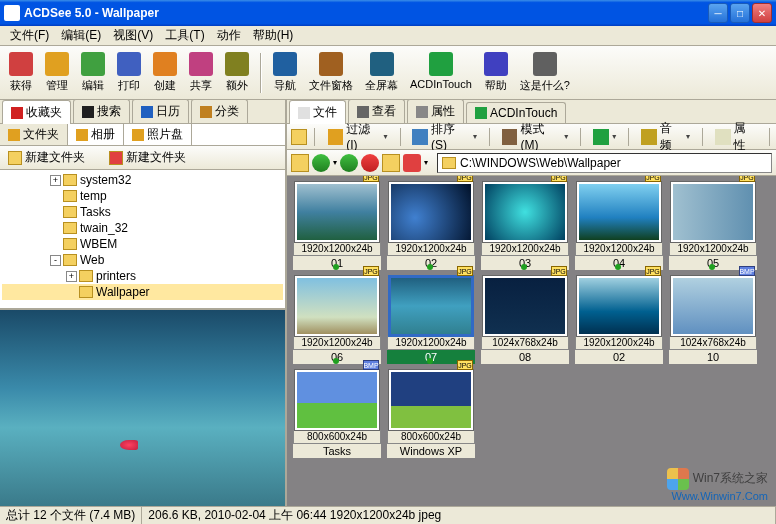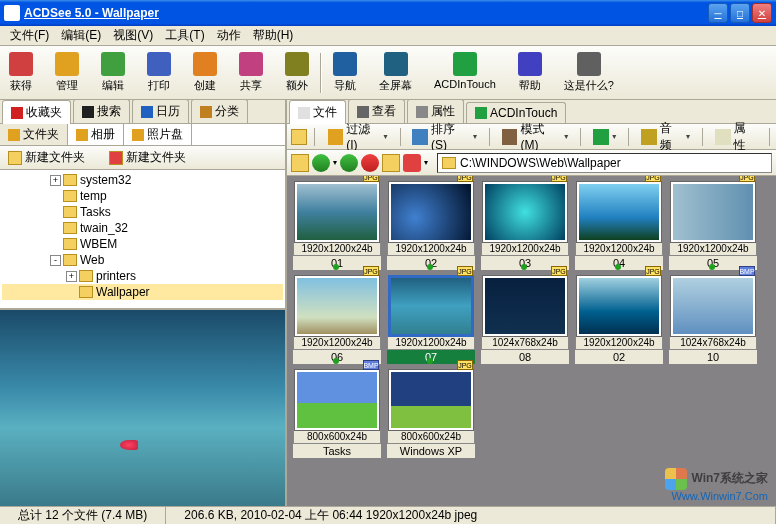--- a/index.html
+++ b/index.html
@@ -1,26 +1,26 @@
 <!DOCTYPE html>
 <html><head>
 <meta charset="utf-8">
 <style>
 * { box-sizing: border-box; margin: 0; padding: 0; font-family: "SimSun", "宋体", sans-serif; font-size: 12px; }
 body { width: 776px; height: 524px; background: #ece9d8; overflow: hidden; position: relative; }
-.titlebar { height: 26px; background: linear-gradient(to bottom, #3b8ee8, #0054e3 10%, #0054e3 90%, #003dc0); color: white; display: flex; align-items: center; padding: 0 4px; text-decoration: underline; }
+.titlebar { height: 26px; background: linear-gradient(to bottom, #3b8ee8, #0054e3 10%, #0054e3 90%, #003dc0); color: white; display: flex; align-items: center; padding: 0 4px; }
 .titlebar .icon { width: 16px; height: 16px; background: #fff; margin-right: 4px; border-radius: 2px; }
 .titlebar .title { flex: 1; font-weight: bold; font-size: 12px; }
 .winbtns { display: flex; gap: 2px; }
 .winbtn { width: 20px; height: 20px; background: linear-gradient(#5aa4f0,#2571d8); border: 1px solid #1a5bb8; border-radius: 3px; display: flex; align-items: center; justify-content: center; color: white; font-size: 10px; cursor: pointer; }
 .winbtn.close { background: linear-gradient(#f08080,#d04040); border-color: #a03030; }
 .menubar { height: 20px; background: #ece9d8; display: flex; align-items: center; padding: 0 4px; border-bottom: 1px solid #aca899; }
 .menuitem { padding: 2px 6px; cursor: pointer; }
 .toolbar { height: 54px; background: linear-gradient(#fcfcfa, #ece9d8); border-bottom: 1px solid #aca899; display: flex; align-items: center; padding: 2px 4px; gap: 2px; }
-.tbgroup { display: flex; gap: 12px; }
+.tbgroup { display: flex; gap: 2px; }
 .tbbtn { display: flex; flex-direction: column; align-items: center; padding: 2px 4px; cursor: pointer; border: 1px solid transparent; border-radius: 3px; }
 .tbicon { width: 24px; height: 24px; border-radius: 3px; }
 .tblabel { font-size: 11px; margin-top: 2px; }
 .tbsep { width: 2px; height: 40px; border-left: 1px solid #aca899; border-right: 1px solid #fff; margin: 0 4px; }
 .content { display: flex; height: 406px; }
 .left { width: 287px; display: flex; flex-direction: column; border-right: 2px solid #aca899; }
 .tabs { height: 24px; background: #ece9d8; display: flex; align-items: flex-end; gap: 2px; padding: 0 2px; border-bottom: 1px solid #aca899; }
 .tab { padding: 3px 8px; background: #ece9d8; border: 1px solid #aca899; border-bottom: none; border-radius: 3px 3px 0 0; cursor: pointer; display: flex; align-items: center; gap: 3px; font-size: 11px; }
 .tab.active { background: #fff; position: relative; top: 1px; }
 .tabicon { width: 12px; height: 12px; }
@@ -51,23 +51,23 @@
 .thumb { width: 88px; display: flex; flex-direction: column; align-items: center; }
 .thumbimg { width: 84px; height: 60px; background: #fff; border: 2px solid #fff; box-shadow: 0 0 0 1px #666; position: relative; }
 .thumb.sel .thumbimg { border-color: #316ac5; box-shadow: 0 0 0 1px #316ac5; }
 .badge { position: absolute; top: -12px; right: -2px; width: 16px; height: 10px; background: #ffe060; border: 1px solid #886600; font-size: 7px; display: flex; align-items: center; justify-content: center; }
 .badge.bmp { background: #6080e0; color: white; border-color: #304080; }
 .pin { position: absolute; top: -14px; left: 36px; width: 6px; height: 6px; background: #20a020; border-radius: 50%; }
 .thumbinfo { background: #ece9d8; width: 88px; text-align: center; font-size: 10px; padding: 1px 0; border: 1px solid #888; border-top: none; }
 .thumbname { background: #ece9d8; width: 88px; text-align: center; font-size: 11px; padding: 1px 0; }
 .thumb.sel .thumbname { background: #15803d; color: white; }
 .statusbar { height: 18px; background: #ece9d8; border-top: 1px solid #aca899; display: flex; align-items: center; font-size: 11px; }
-.statcell { padding: 0 18px; border-right: 1px solid #aca899; height: 100%; display: flex; align-items: center; }
+.statcell { padding: 0 6px; border-right: 1px solid #aca899; height: 100%; display: flex; align-items: center; }
 .watermark { position: absolute; right: 8px; bottom: 22px; font-size: 14px; color: #333; opacity: 0.85; text-align: right; }
-.watermark .brand { font-weight: bold; margin-top: 32px; }
+.watermark .brand { font-weight: normal; margin-top: 32px; }
 .watermark .url { font-size: 11px; color: #0060c0; }
 .wlogo { display: inline-block; width: 22px; height: 22px; background: conic-gradient(#e74 0 25%, #6c4 0 50%, #4af 0 75%, #fc4 0); border-radius: 4px; vertical-align: middle; margin-right: 4px; }
 </style>
 </head>
 <body>
 
 <div class="titlebar">
   <div class="icon"></div>
   <div class="title">ACDSee 5.0 - Wallpaper</div>
   <div class="winbtns">
@@ -115,20 +115,24 @@
       <div class="tbbtn">
         <div class="tbicon" style="background: rgb(128, 128, 32);"></div>
         <div class="tblabel">额外</div>
       </div>
     </div>
   <div class="tbsep"></div>
   <div class="tbgroup" id="tb2">
       <div class="tbbtn">
         <div class="tbicon" style="background: rgb(32, 96, 160);"></div>
         <div class="tblabel">导航</div>
+      </div>
+      <div class="tbbtn">
+        <div class="tbicon" style="background: rgb(160, 96, 32);"></div>
+        <div class="tblabel">文件窗格</div>
       </div>
       <div class="tbbtn">
         <div class="tbicon" style="background: rgb(32, 96, 128);"></div>
         <div class="tblabel">全屏幕</div>
       </div>
       <div class="tbbtn">
         <div class="tbicon" style="background: rgb(32, 160, 64);"></div>
         <div class="tblabel">ACDInTouch</div>
       </div>
       <div class="tbbtn">

